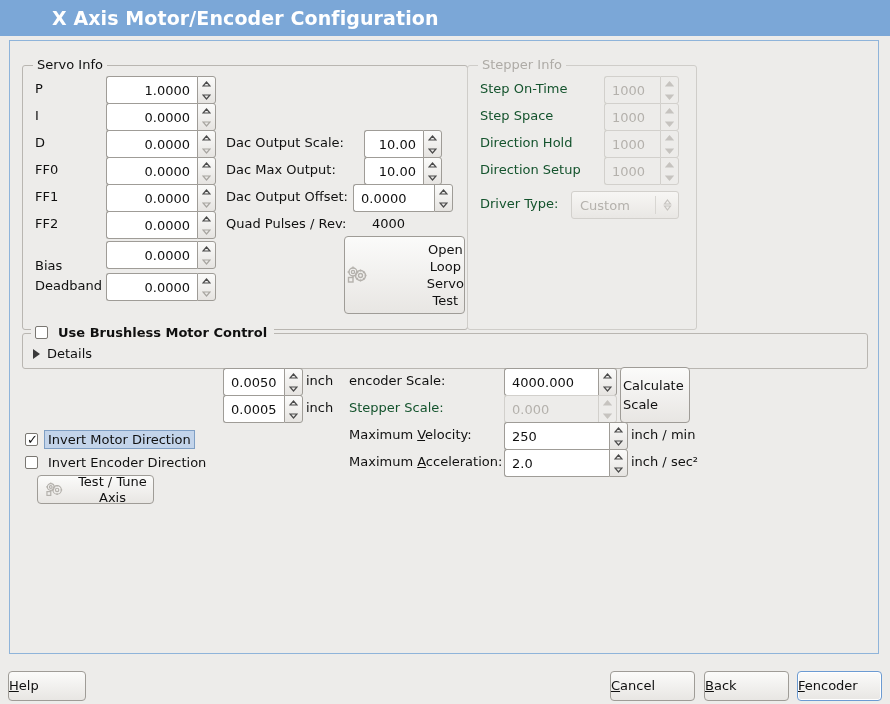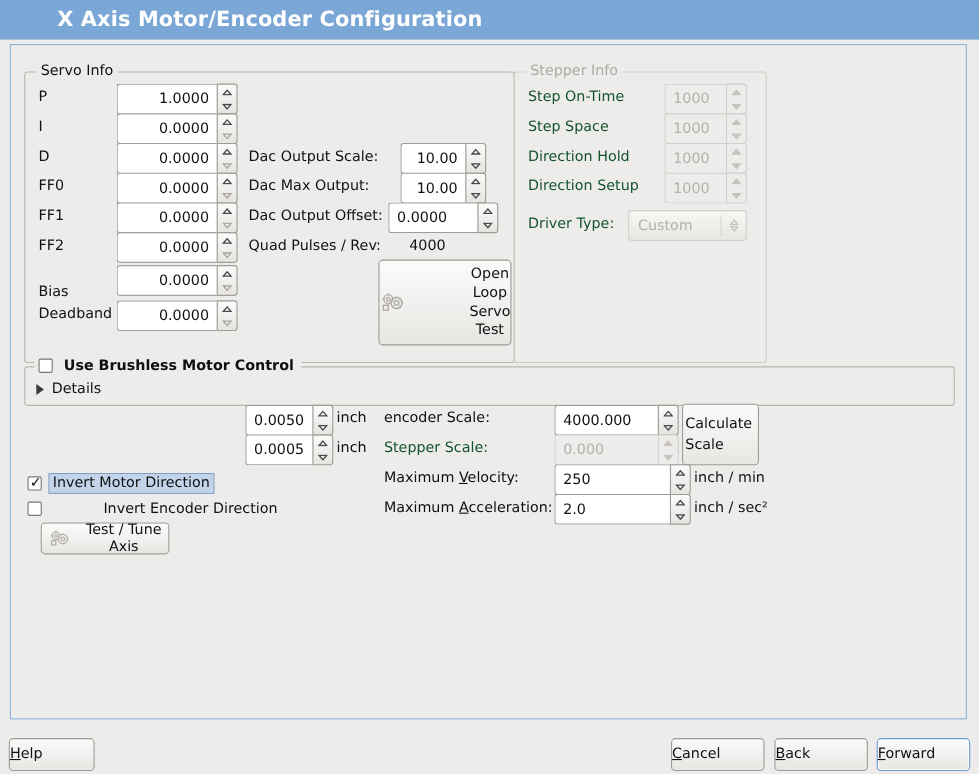--- a/index.html
+++ b/index.html
@@ -561,21 +561,21 @@
       </div>
     </div>
     <span class="lbl" style="left:296px; top:359px;">inch</span>
 
     <div class="check" style="left:15px; top:390px;">
       <span class="box">
           <span class="tick">✓</span>
         </span>
       <span class="ctext focused">Invert Motor Direction</span>
     </div>
-    <div class="check" style="left:15px; top:413px;gap:46px;">
+    <div class="check" style="left:15px; top:413px;">
       <span class="box"></span>
       <span class="ctext">Invert Encoder Direction</span>
     </div>
 
     <div class="btn icon-left" style="left:27px; top:434px; width:117px; height:29px;">
       <span>
         <svg class="gear-ico" width="22" height="19" viewBox="0 0 26 22">
           <g fill="none" stroke="#b4b1ac" stroke-width="1.4">
             <circle cx="8" cy="8" r="4"></circle>
             <circle cx="8" cy="8" r="1.6"></circle>
@@ -675,17 +675,17 @@
     <div class="btn" style="left:8px; top:13px; width:78px; height:30px;">
       <span class="btn-label"><span class="mn">H</span><span>elp</span></span>
     </div>
     <div class="btn" style="left:610px; top:13px; width:85px; height:30px;">
       <span class="btn-label"><span class="mn">C</span><span>ancel</span></span>
     </div>
     <div class="btn" style="left:704px; top:13px; width:85px; height:30px;">
       <span class="btn-label"><span class="mn">B</span><span>ack</span></span>
     </div>
     <div class="btn focus" style="left:797px; top:13px; width:85px; height:30px;">
-      <span class="btn-label"><span class="mn">F</span><span>orward</span></span>
+      <span class="btn-label"><span class="mn">F</span><span>encoder</span></span>
     </div>
   </div>
 
 </div>
 
 </body></html>

